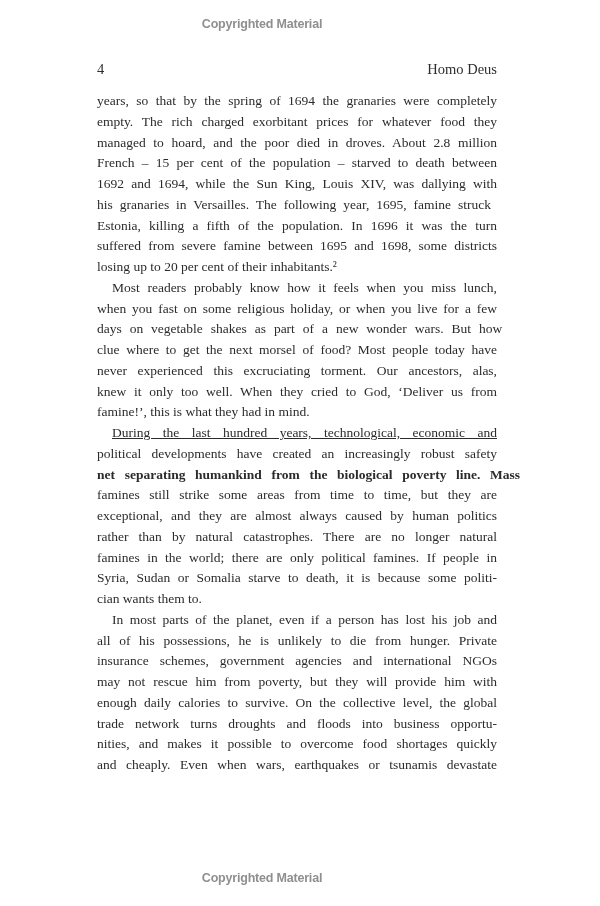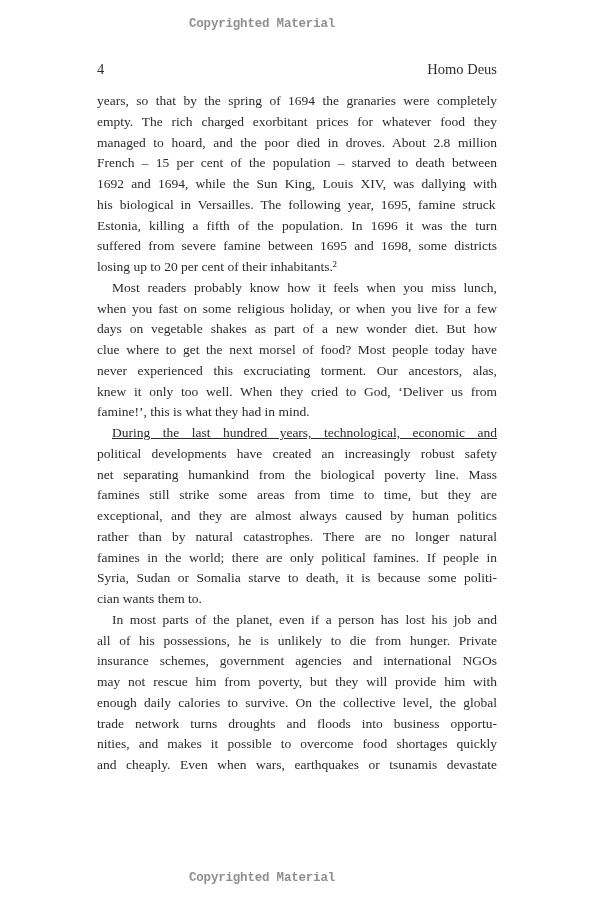--- a/index.html
+++ b/index.html
@@ -9,21 +9,21 @@
     background: var(--page-bg, #ffffff);
     position: relative;
     overflow: hidden;
     font-family: "Liberation Serif", "DejaVu Serif", serif;
   }
   .watermark {
     position: absolute;
     left: 0;
     width: 524px;
     text-align: center;
-    font-family: Liberation Mono, monospace;
+    font-family: Liberation Sans, sans-serif;
     font-weight: bold;
     font-size: 12.5px;
     letter-spacing: -0.2px;
     color: var(--watermark-color, #8f8f8f);
   }
   .watermark.top { top: 17px; }
   .watermark.bottom { top: 871px; }
   .page-header {
     position: absolute;
     left: 97px;
@@ -60,34 +60,34 @@
   <span>4</span>
   <span>Homo Deus</span>
 </div>
 
 <div class="page-body">
     <div class="line"><span style="word-spacing: 4.0554px;">years, so that by the spring of 1694 the granaries were completely</span></div>
     <div class="line"><span style="word-spacing: 5.44444px;">empty. The rich charged exorbitant prices for whatever food they</span></div>
     <div class="line"><span style="word-spacing: 4.25426px;">managed to hoard, and the poor died in droves. About 2.8 million</span></div>
     <div class="line"><span style="word-spacing: 3.84245px;">French – 15 per cent of the population – starved to death between</span></div>
     <div class="line"><span style="word-spacing: 3.86506px;">1692 and 1694, while the Sun King, Louis XIV, was dallying with</span></div>
-    <div class="line"><span style="word-spacing: 3.56597px;">his biological in Versailles. The following year, 1695, famine struck</span></div>
+    <div class="line"><span style="word-spacing: 3.56597px;">his granaries in Versailles. The following year, 1695, famine struck</span></div>
     <div class="line"><span style="word-spacing: 4.77474px;">Estonia, killing a fifth of the population. In 1696 it was the turn</span></div>
     <div class="line"><span style="word-spacing: 3.81771px;">suffered from severe famine between 1695 and 1698, some districts</span></div>
     <div class="line"><span>losing up to 20 per cent of their inhabitants.²</span></div>
     <div class="line" style="padding-left: 15px;"><span style="word-spacing: 4.26719px;">Most readers probably know how it feels when you miss lunch,</span></div>
     <div class="line"><span style="word-spacing: 2.45793px;">when you fast on some religious holiday, or when you live for a few</span></div>
-    <div class="line"><span style="word-spacing: 4.5599px;">days on vegetable shakes as part of a new wonder diet. But how</span></div>
+    <div class="line"><span style="word-spacing: 4.5599px;">days on vegetable shakes as part of a new wonder wars. But how</span></div>
     <div class="line"><span style="word-spacing: 3.27995px;">clue where to get the next morsel of food? Most people today have</span></div>
     <div class="line"><span style="word-spacing: 7.23438px;">never experienced this excruciating torment. Our ancestors, alas,</span></div>
     <div class="line"><span style="word-spacing: 4.36068px;">knew it only too well. When they cried to God, ‘Deliver us from</span></div>
     <div class="line"><span>famine!’, this is what they had in mind.</span></div>
     <div class="line" style="padding-left: 15px;"><span style="word-spacing: 9.10268px; text-decoration: underline;">During the last hundred years, technological, economic and</span></div>
     <div class="line"><span style="word-spacing: 6.85714px;">political developments have created an increasingly robust safety</span></div>
-    <div class="line"><span style="word-spacing: 6.27539px;">net separating humankind from the biological poverty line. Mass</span></div>
+    <div class="line"><span style="word-spacing: 6.27539px; font-weight: bold;">net separating humankind from the biological poverty line. Mass</span></div>
     <div class="line"><span style="word-spacing: 6.23438px;">famines still strike some areas from time to time, but they are</span></div>
     <div class="line"><span style="word-spacing: 4.9566px;">exceptional, and they are almost always caused by human politics</span></div>
     <div class="line"><span style="word-spacing: 6.73785px;">rather than by natural catastrophes. There are no longer natural</span></div>
     <div class="line"><span style="word-spacing: 4.0554px;">famines in the world; there are only political famines. If people in</span></div>
     <div class="line"><span style="word-spacing: 4.15341px;">Syria, Sudan or Somalia starve to death, it is because some politi-</span></div>
     <div class="line"><span>cian wants them to.</span></div>
     <div class="line" style="padding-left: 15px;"><span style="word-spacing: 3.15625px;">In most parts of the planet, even if a person has lost his job and</span></div>
     <div class="line"><span style="word-spacing: 5.30966px;">all of his possessions, he is unlikely to die from hunger. Private</span></div>
     <div class="line"><span style="word-spacing: 7.6224px;">insurance schemes, government agencies and international NGOs</span></div>
     <div class="line"><span style="word-spacing: 4.47159px;">may not rescue him from poverty, but they will provide him with</span></div>

